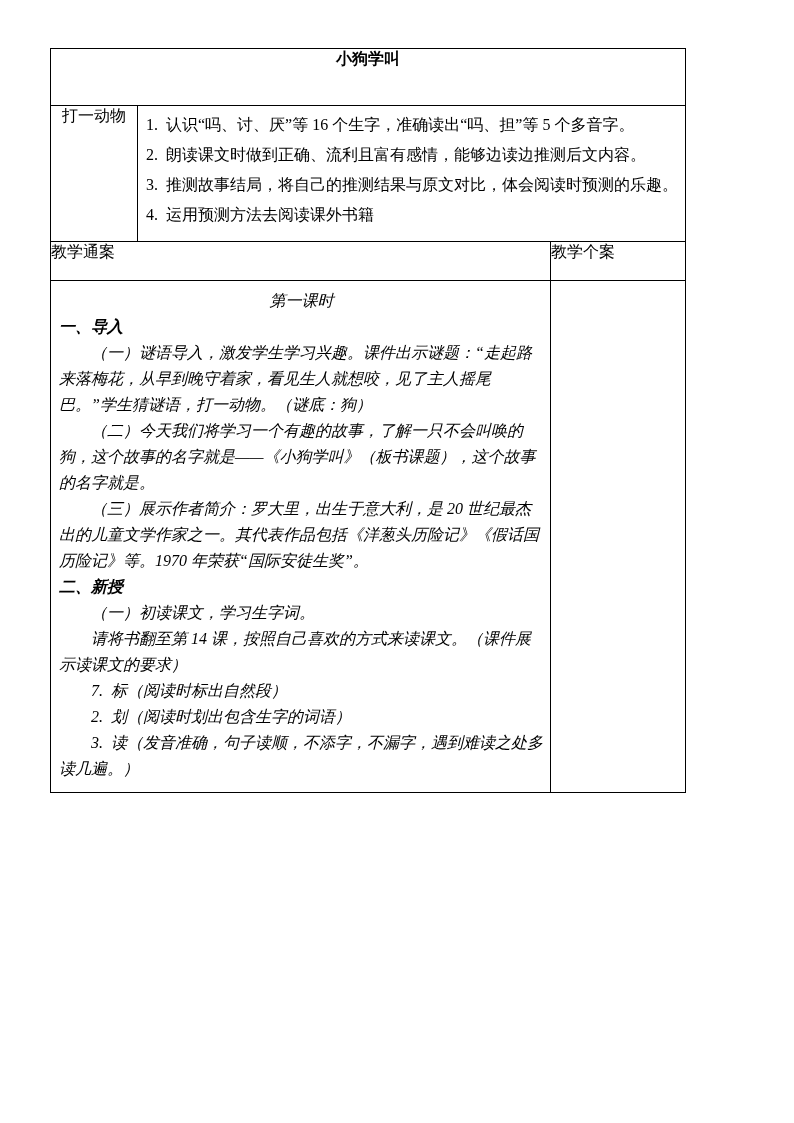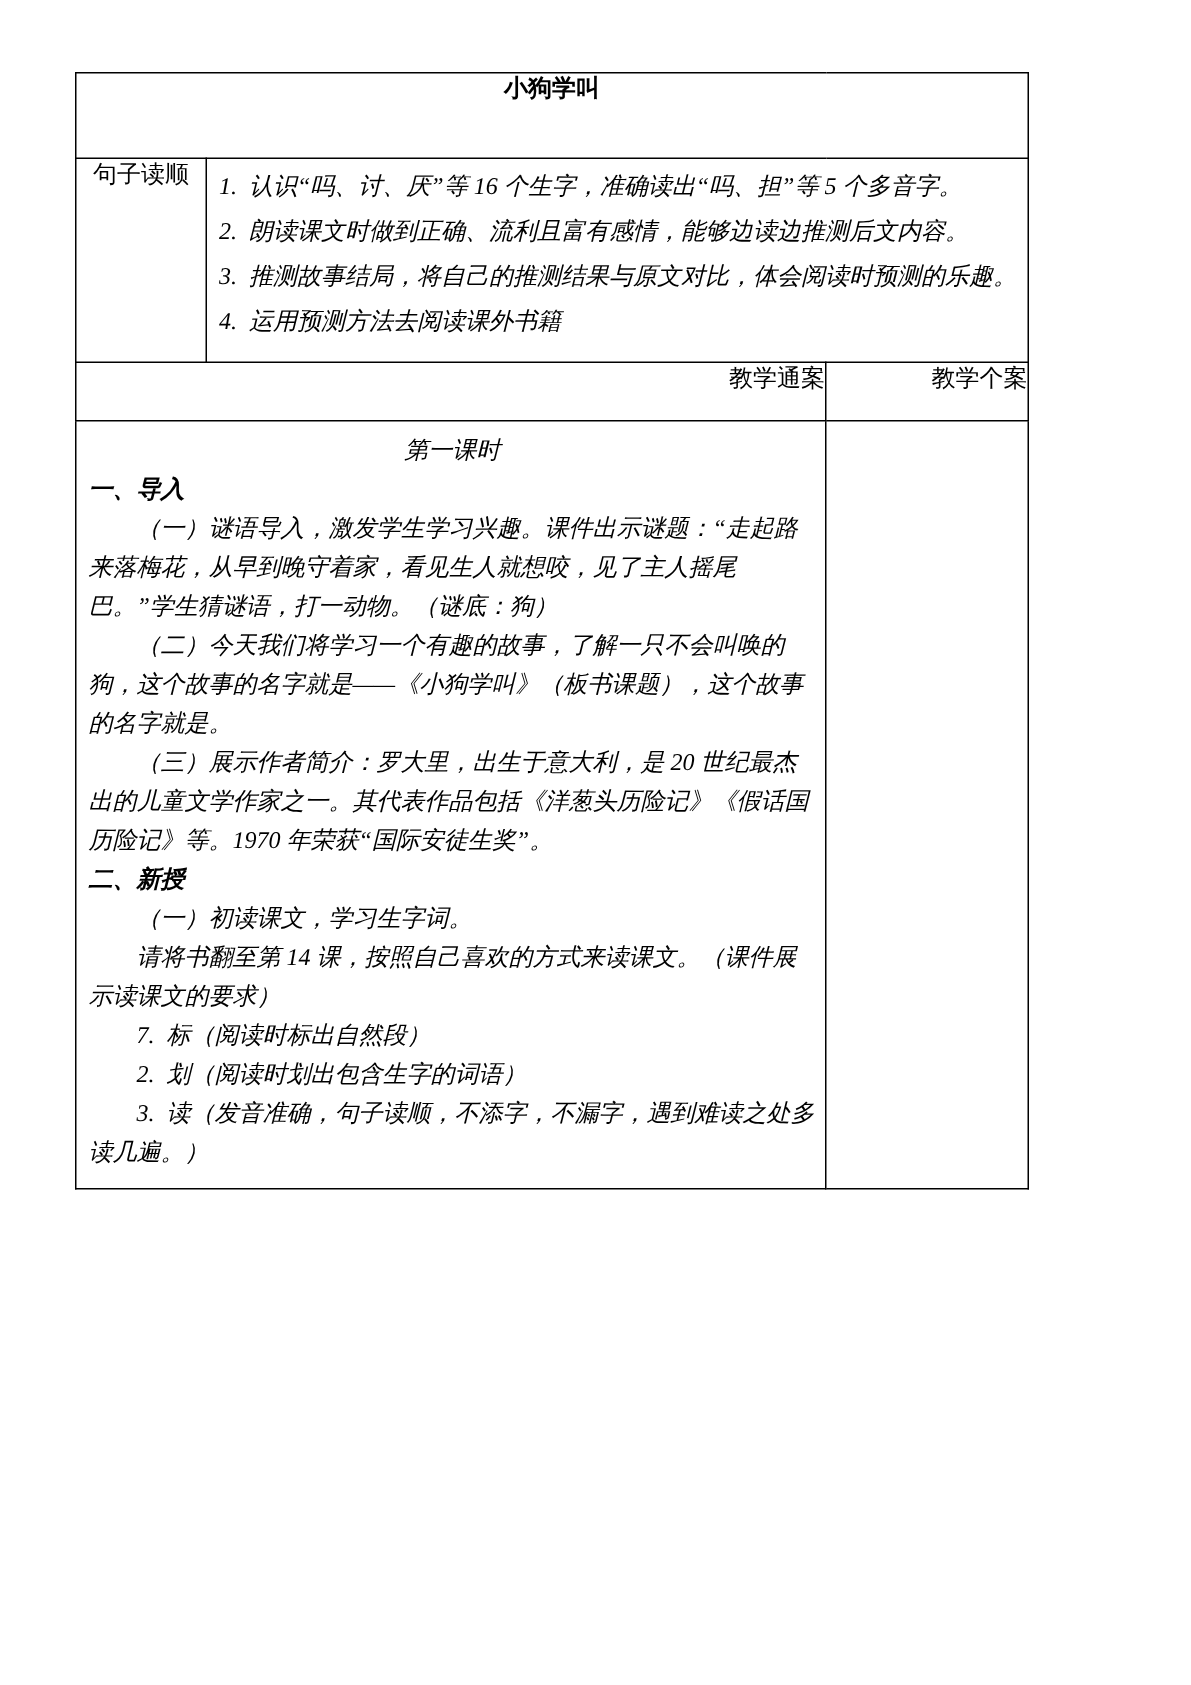--- a/index.html
+++ b/index.html
@@ -37,36 +37,36 @@
     vertical-align: top;
     font-weight: bold;
     font-size: 17px;
     padding-top: 4px;
   }
   td.label-cell {
     text-align: center;
     vertical-align: middle;
     font-size: 16px;
   }
-  td.objectives-cell { height: 135px; font-style: italic; }
+  td.objectives-cell { height: 135px; }
   .objectives-clip {
     height: 135px;
     overflow: hidden;
     box-sizing: border-box;
     padding: 4px 6px 0 8px;
     line-height: 30px;
   }
   td.keypoints-cell { height: 65px; }
   .keypoints-inner {
     padding: 3px 6px 0 8px;
     line-height: 30px;
   }
   td.header-cell {
     height: 38px;
-    text-align: right;
+    text-align: left;
     vertical-align: middle;
     font-size: 16px;
   }
   td.content-cell { height: 511px; font-style: italic; }
   .content-inner {
     padding: 7px 6px 0 8px;
     line-height: 26px;
   }
   td.notes-cell { height: 511px; }
   p {
@@ -86,21 +86,21 @@
     <colgroup>
       <col style="width:87px">
       <col style="width:413px">
       <col style="width:135px">
     </colgroup>
     <tbody>
       <tr>
         <td class="title-cell" colspan="3">小狗学叫</td>
       </tr>
       <tr>
-        <td class="label-cell">句子读顺</td>
+        <td class="label-cell">打一动物</td>
         <td class="objectives-cell" colspan="2">
           <div class="objectives-clip">
             <p>1.  认识“吗、讨、厌”等 16 个生字，准确读出“吗、担”等 5 个多音字。</p>
             <p>2.  朗读课文时做到正确、流利且富有感情，能够边读边推测后文内容。</p>
             <p>3.  推测故事结局，将自己的推测结果与原文对比，体会阅读时预测的乐趣。</p>
             <p>4.  运用预测方法去阅读课外书籍</p>
           </div>
         </td>
       </tr>
       <tr>

